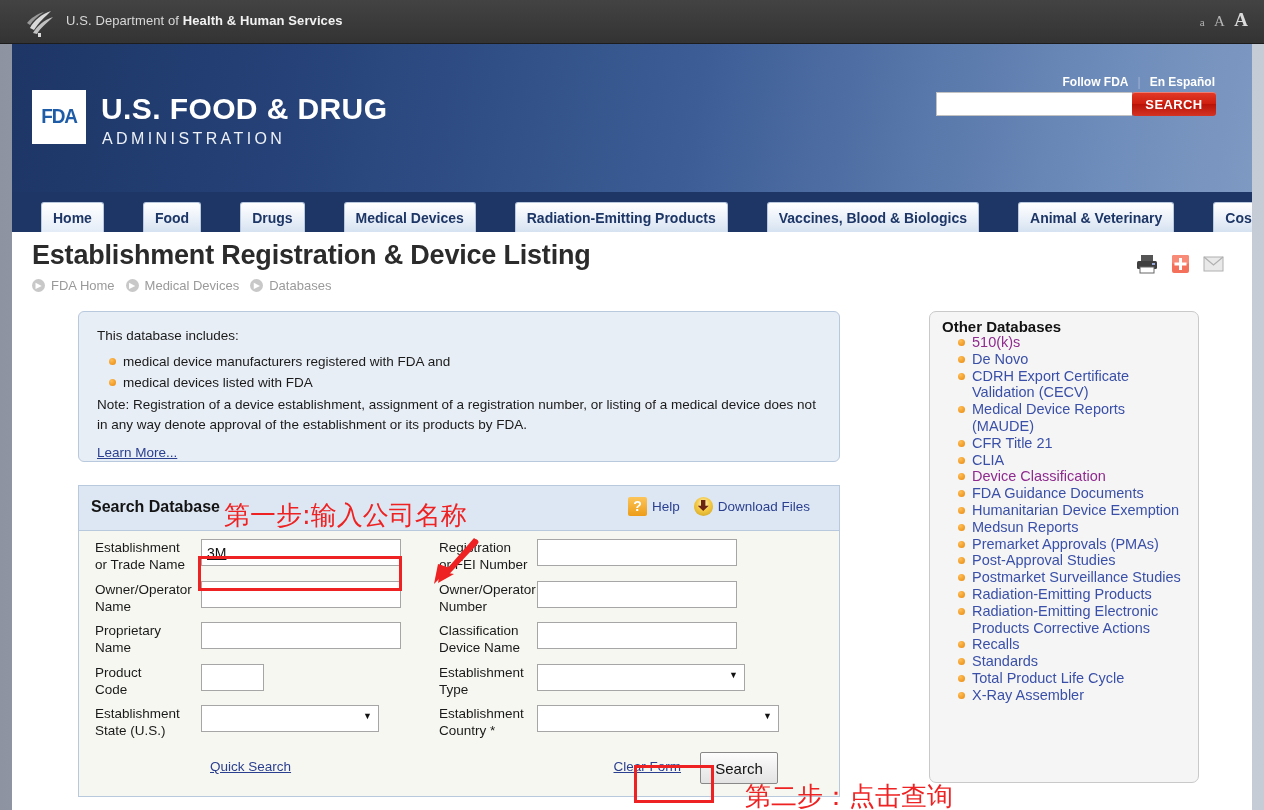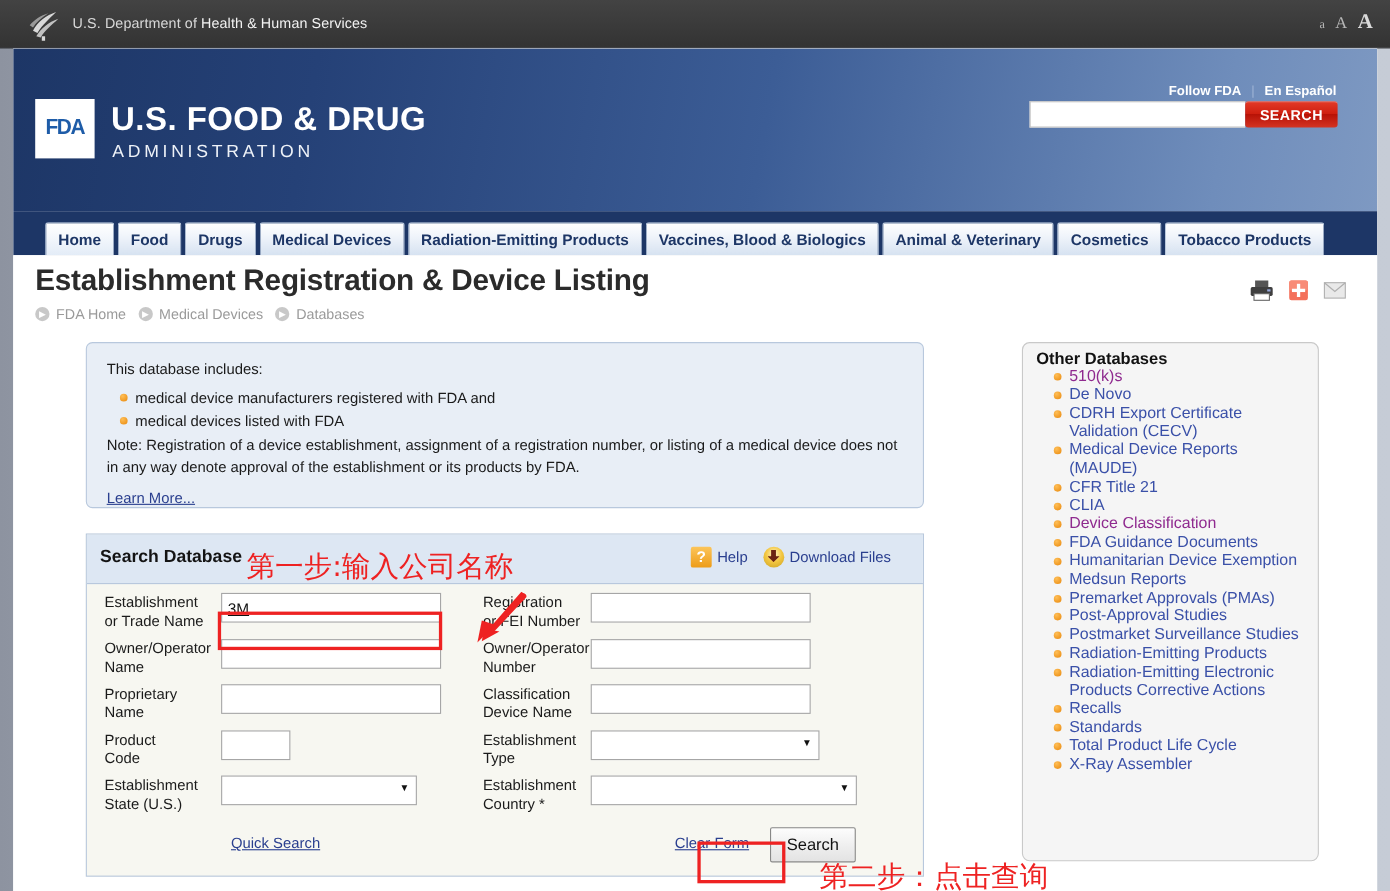--- a/index.html
+++ b/index.html
@@ -26,21 +26,21 @@
   }
   .hhs-inner { position: relative; height: 44px; }
   .hhs-logo {
     position: absolute; left: 24px; top: 6px; width: 34px; height: 32px;
   }
   .hhs-text {
     position: absolute; left: 66px; top: 13px;
     color: #d8d8d8; font-size: 13px; letter-spacing: .1px;
     white-space: nowrap;
   }
-  .hhs-text b { color: #f2f2f2; font-weight: normal; }
+  .hhs-text b { color: #f2f2f2; font-weight: bold; }
   .fontsize {
     position: absolute; right: 16px; top: 9px;
     color: #a9a9a9; white-space: nowrap;
   }
   .fontsize span { font-family: "Liberation Serif", serif; margin-left: 5px; color:#b6b6b6;}
   .fs-s { font-size: 11px; }
   .fs-m { font-size: 15px; }
   .fs-l { font-size: 19px; font-weight:bold; color:#dadada !important;}
 
   
@@ -94,21 +94,21 @@
     font-size: 13px; font-weight: bold; letter-spacing: .4px; cursor: pointer;
     font-family: "Liberation Sans", sans-serif;
     box-shadow: inset 0 1px 0 rgba(255,255,255,.35);
   }
 
   
   .navbar {
     position: relative; height: 40px; background: #1d3666;
     padding-left: 29px;
   }
-  .navbar .tabs { display: flex; align-items: flex-end; height: 40px; }
+  .navbar .tabs { display: flex; align-items: flex-end; height: 40px; gap: 36px; }
   .tab {
     position: relative;
     height: 30px; line-height: 30px;
     margin-right: 3px;
     padding: 0 11px;
     background: linear-gradient(to bottom,#ffffff 0%, #eef3fa 45%, #d6e2f1 100%);
     border: 1px solid #b9c8dc; border-bottom: none;
     border-radius: 3px 3px 0 0;
     color: #1d3666; font-size: 14px; font-weight: bold; white-space: nowrap;
     cursor: pointer;

